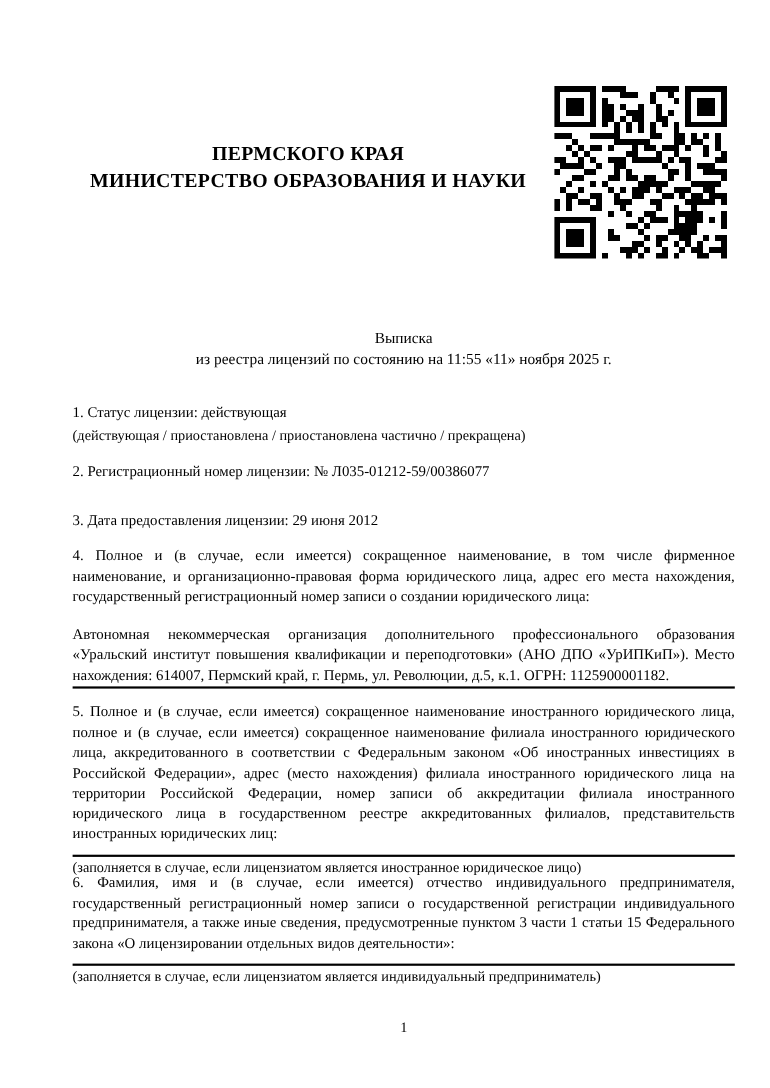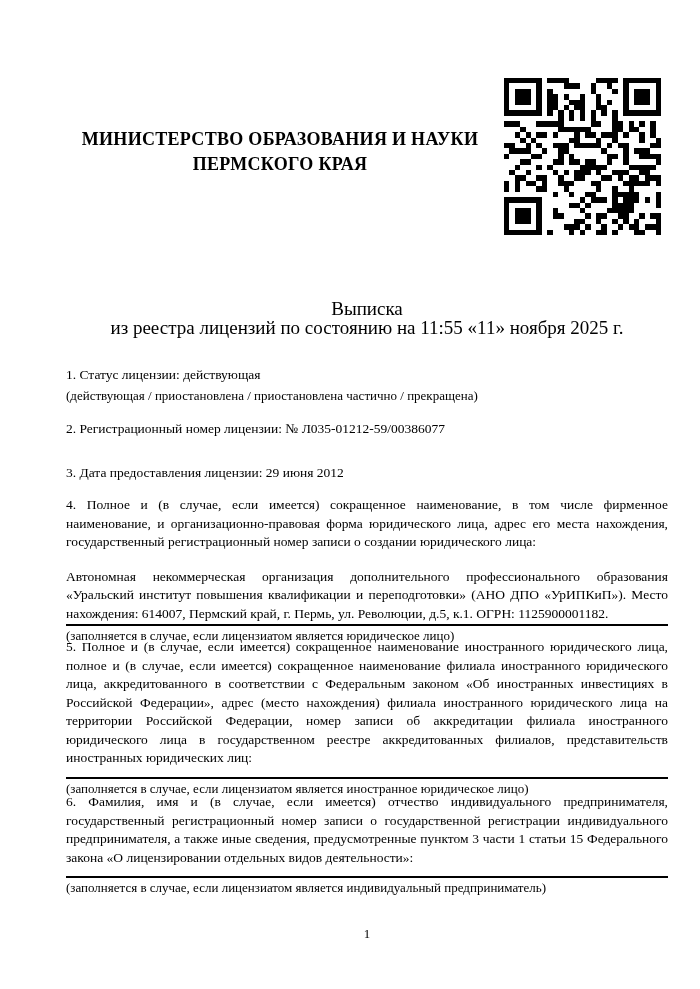--- a/index.html
+++ b/index.html
@@ -30,21 +30,21 @@
     line-height: 13px;
     margin-top: 5px;
   }
 
   .qr-box { left: 504px; top: 78px; width: 157px; height: 157px; }
   .qr-box svg { width: 100%; height: 100%; shape-rendering: crispEdges; }
 
   .title-block {
     left: 66px; top: 299px; width: 602px;
     text-align: center;
-    font-size: 19px;
+    font-size: 14px;
     line-height: 19px;
   }
 
   .body-text { font-size: 13.5px; line-height: 18.5px; }
   .item { left: 66px; width: 602px; }
   .justify { text-align: justify; margin-top: 16px; }
 
   .rule { border-top: 2px solid #000000; height: 0; }
   .rule-gap { margin-top: 9px; }
   .rule-tight { margin-top: 1px; }
@@ -62,22 +62,22 @@
     text-align: center;
     font-size: 13px;
   }
 </style>
 </head>
 <body>
 
 <div class="page">
 
   <div class="abs header-block">
+    <div class="org-name">ПЕРМСКОГО КРАЯ</div>
     <div class="org-name">МИНИСТЕРСТВО ОБРАЗОВАНИЯ И НАУКИ</div>
-    <div class="org-name">ПЕРМСКОГО КРАЯ</div>
   </div>
 
   <div class="abs qr-box">
     <svg id="qr-svg" viewBox="0 0 29 29" xmlns="http://www.w3.org/2000/svg" aria-hidden="true">
         <rect x="0" y="0" width="29" height="29" fill="#fff"></rect>
         <rect x="0" y="0" width="1" height="1" fill="#000"></rect>
         <rect x="1" y="0" width="1" height="1" fill="#000"></rect>
         <rect x="2" y="0" width="1" height="1" fill="#000"></rect>
         <rect x="3" y="0" width="1" height="1" fill="#000"></rect>
         <rect x="4" y="0" width="1" height="1" fill="#000"></rect>
@@ -480,21 +480,20 @@
   </div>
 
   <div class="abs item body-text" style="top:464px">
     <p>3. Дата предоставления лицензии: 29 июня 2012</p>
   </div>
 
   <div class="abs item body-text" style="top:480px">
     <p class="justify">4. Полное и (в случае, если имеется) сокращенное наименование, в том числе фирменное наименование, и организационно-правовая форма юридического лица, адрес его места нахождения, государственный регистрационный номер записи о создании юридического лица:</p>
     <p class="justify">Автономная некоммерческая организация дополнительного профессионального образования «Уральский институт повышения квалификации и переподготовки» (АНО ДПО «УрИПКиП»). Место нахождения: 614007, Пермский край, г. Пермь, ул. Революции, д.5, к.1. ОГРН: 1125900001182.</p>
     <div class="rule rule-tight"></div>
-    <div class="field-caption">(заполняется в случае, если лицензиатом является юридическое лицо)</div>
   </div>
 
   <div class="abs item body-text" style="top:622px">
     <p class="justify">5. Полное и (в случае, если имеется) сокращенное наименование иностранного юридического лица, полное и (в случае, если имеется) сокращенное наименование филиала иностранного юридического лица, аккредитованного в соответствии с Федеральным законом «Об иностранных инвестициях в Российской Федерации», адрес (место нахождения) филиала иностранного юридического лица на территории Российской Федерации, номер записи об аккредитации филиала иностранного юридического лица в государственном реестре аккредитованных филиалов, представительств иностранных юридических лиц:</p>
     <div class="rule rule-gap"></div>
     <div class="field-caption">(заполняется в случае, если лицензиатом является иностранное юридическое лицо)</div>
   </div>
 
   <div class="abs item body-text" style="top:777px">
     <p class="justify">6. Фамилия, имя и (в случае, если имеется) отчество индивидуального предпринимателя, государственный регистрационный номер записи о государственной регистрации индивидуального предпринимателя, а также иные сведения, предусмотренные пунктом 3 части 1 статьи 15 Федерального закона «О лицензировании отдельных видов деятельности»:</p>

